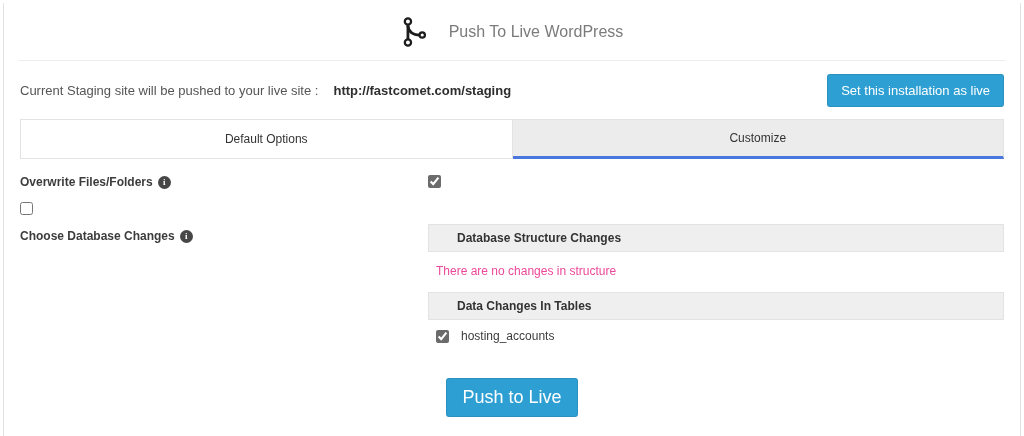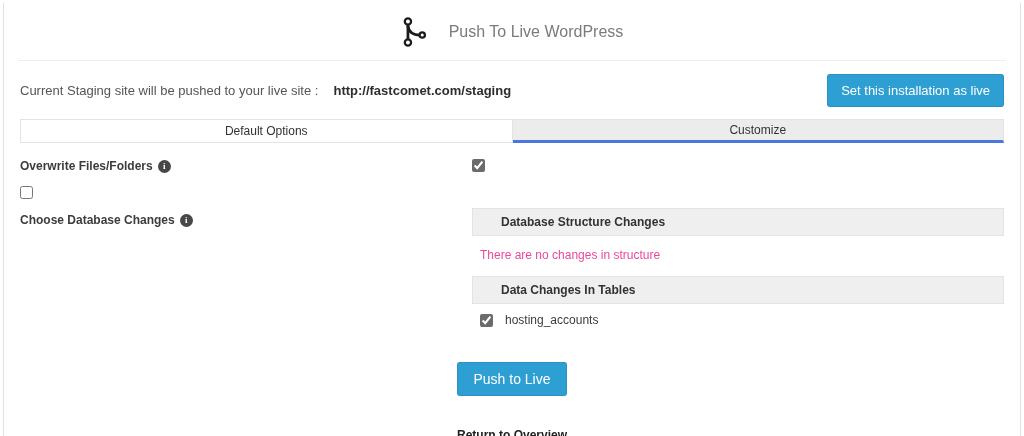--- a/index.html
+++ b/index.html
@@ -21,51 +21,51 @@
   
   .staging-row { display:flex; align-items:center; justify-content:space-between;
                  padding:13px 16px 12px 16px; }
   .staging-text { font-size:13px; color:#555; }
   .staging-text b { color:#2e2e2e; margin-left:15px; font-weight:700; }
   .btn-blue { background:var(--accent-blue,#2d9fd2); color:#fff; border:1px solid rgba(0,0,0,.08);
               border-radius:3px; font-size:13px; padding:8px 13px; cursor:pointer;
               font-family:inherit; }
 
   
-  .tabs { display:flex; height:24px; margin:0 16px; }
+  .tabs { display:flex; height:40px; margin:0 16px; }
   .tab { flex:1; display:flex; align-items:center; justify-content:center;
          font-size:12px; color:#333; cursor:pointer; }
   .tab-default { background:#fff; border:1px solid #e3e3e3; }
   .tab-customize { background:#ececec; border-top:1px solid #e3e3e3;
                    border-right:1px solid #e3e3e3;
                    border-bottom:3px solid var(--tab-underline,#4a77dd); }
 
   
   .content { flex:1; padding-top:15px; }
-  .form-row { display:flex; align-items:flex-start; padding:0 16px; margin-bottom:9px;gap:44px; }
+  .form-row { display:flex; align-items:flex-start; padding:0 16px; margin-bottom:9px; }
   .form-label { flex:0 0 408px; display:flex; align-items:center; gap:5px;
                 font-size:12px; font-weight:700; color:#3c3c3c; line-height:16px; }
   .info-icon { width:13px; height:13px; border-radius:50%; background:#474747; color:#fff;
                display:inline-flex; align-items:center; justify-content:center;
                font-size:9px; font-weight:700; font-family:"Liberation Serif",serif; }
   .info-icon::after { content:"i"; }
   .form-control { flex:1; }
   input[type="checkbox"] { width:13px; height:13px; margin:1px 0 0 0; accent-color:#6b6b6b; }
 
   
   .db-panel { margin-top:-4px; }
   .panel-heading { background:#efefef; border:1px solid #e3e3e3; padding:6px 28px;
                    font-size:12px; font-weight:700; color:#333; }
   .panel-body { padding:12px 10px 14px 8px; font-size:12px; color:#ec4899; }
   .table-row { display:flex; align-items:flex-start; gap:12px; padding:9px 10px 8px 8px;
                font-size:12px; color:#3c3c3c; }
 
   .push-wrap { text-align:center; margin-top:27px; }
   .btn-push { background:var(--accent-blue,#2d9fd2); color:#fff; border:1px solid rgba(0,0,0,.08);
-              border-radius:3px; font-size:14px; padding:8px 15px; cursor:pointer;
+              border-radius:3px; font-size:18px; padding:8px 15px; cursor:pointer;
               font-family:inherit; }
   .return-wrap { text-align:center; margin-top:29px; }
   .return-link { font-size:12px; font-weight:700; color:#222; text-decoration:underline; }
 
   .footer-band { height:14px; background:#ececec; }
 </style>
 </head>
 <body>
 
 <div class="top-accent"></div>

